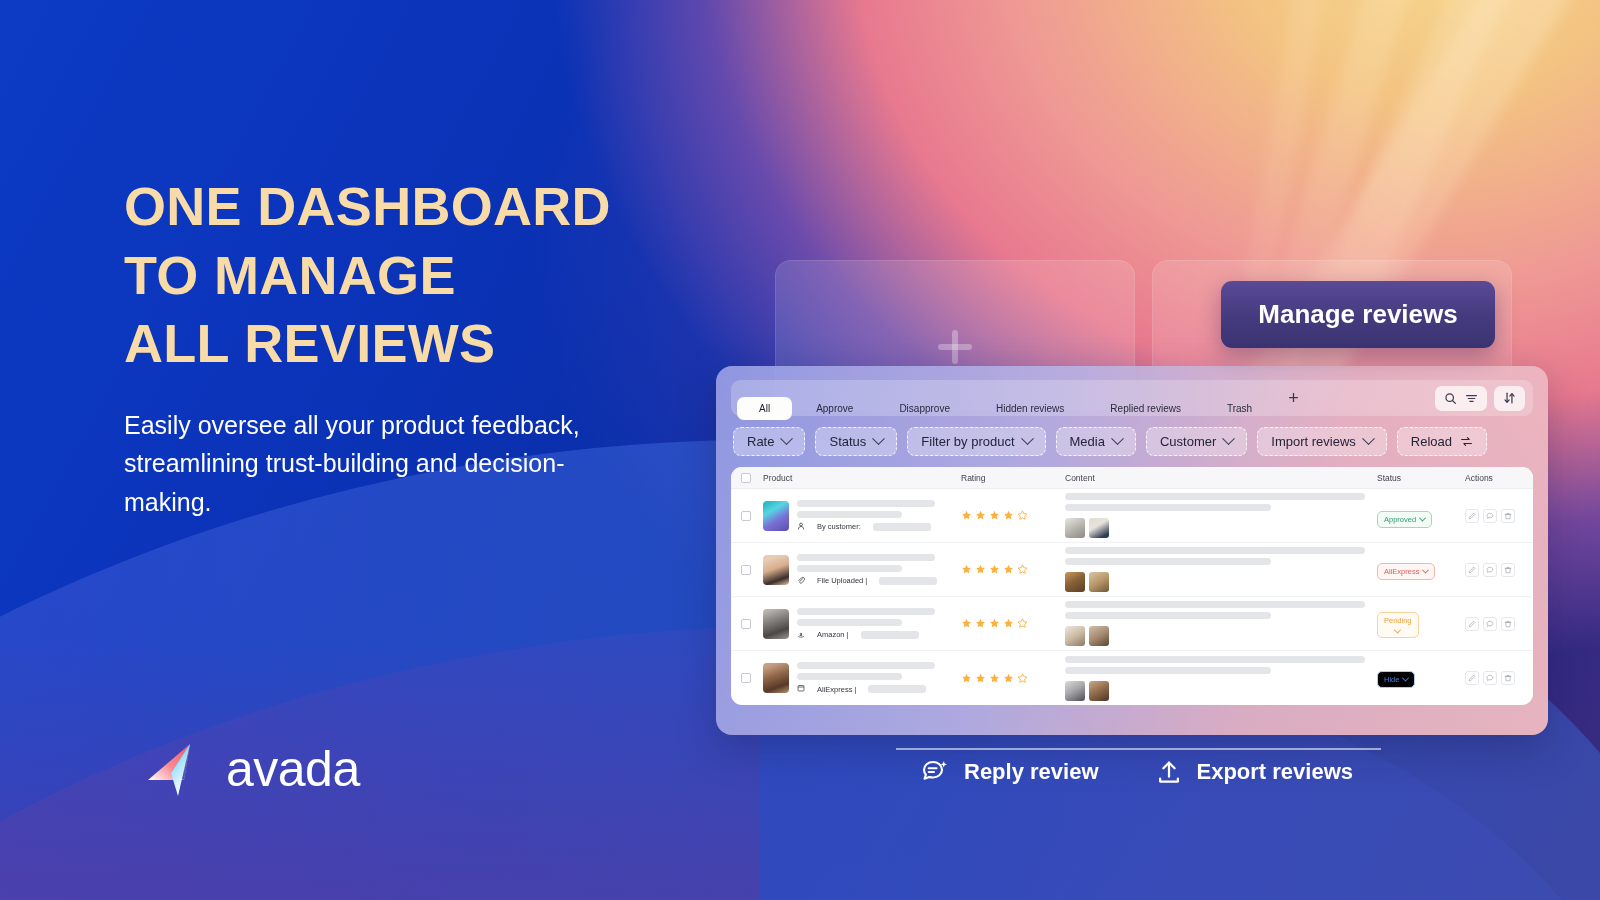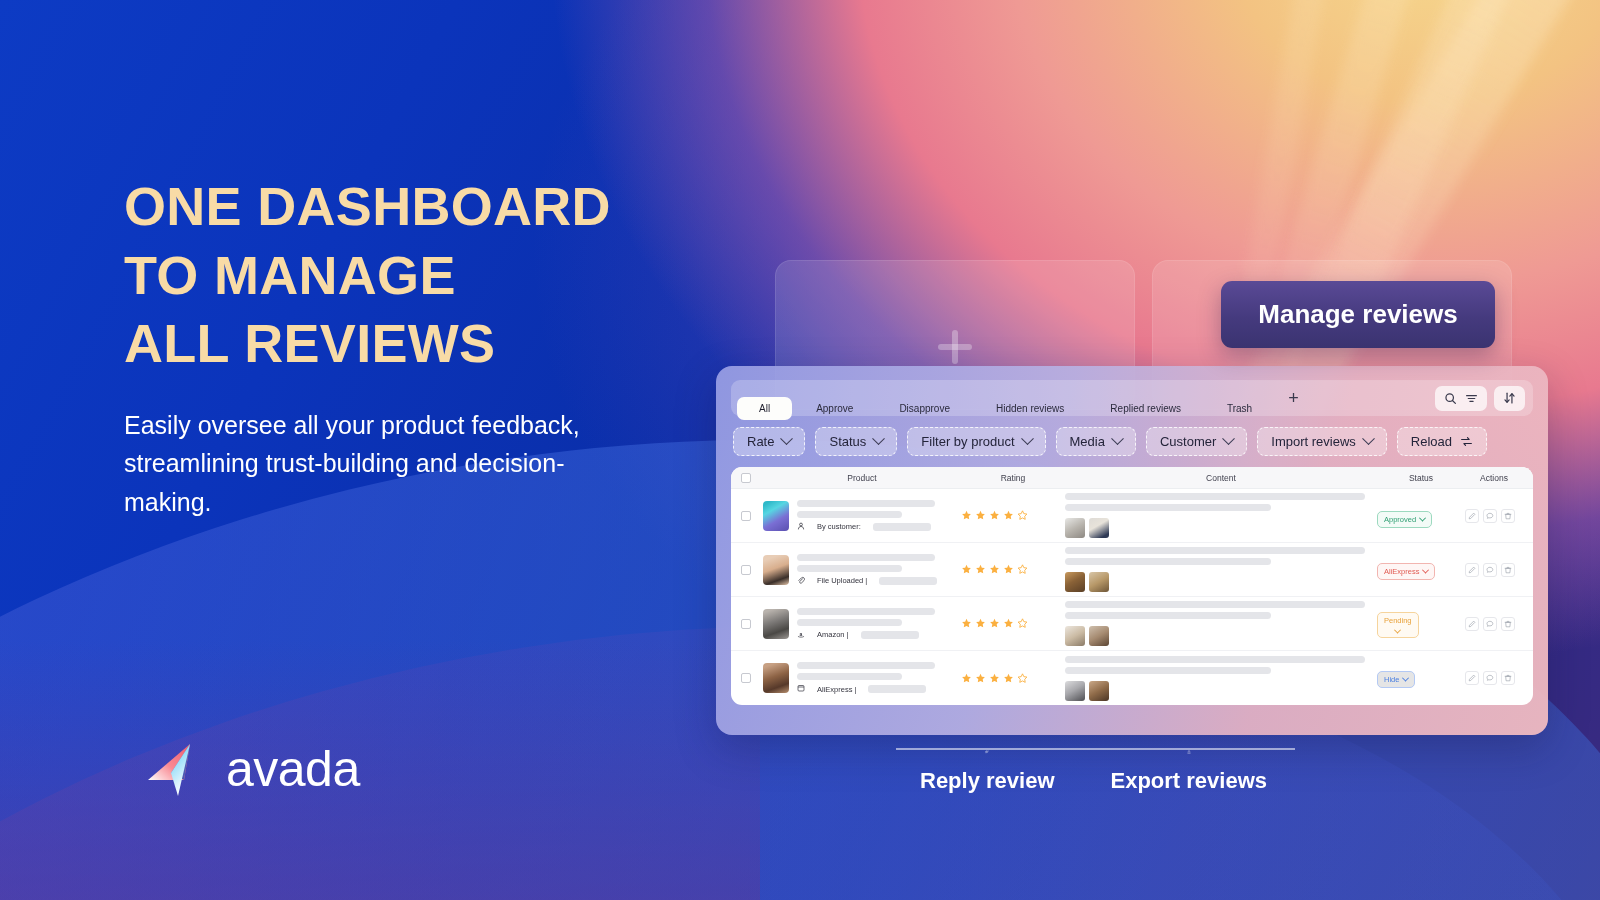--- a/index.html
+++ b/index.html
@@ -128,21 +128,21 @@
   .caret { width:9px; height:9px; border-right:1.6px solid #3d3d55; border-bottom:1.6px solid #3d3d55; transform:rotate(45deg) translate(-2px,-2px); }
 
   
   .table {
     margin-top:11px; background:#fff; border-radius:11px;
     height:238px; overflow:hidden;
   }
   .thead {
     display:flex; align-items:center; height:22px;
     background:#f7f7f9; border-bottom:1px solid #eceef1;
-    font-size:8.5px; color:#42424f; padding:0 10px;text-align:center;
+    font-size:8.5px; color:#42424f; padding:0 10px;
   }
   .cb {
     width:10px; height:10px; border:1px solid #c7c9d0; border-radius:2px; background:#fff; flex:none;
   }
   .c-chk  { width:22px; display:flex; align-items:center; }
   .c-prod { width:198px; }
   .c-rate { width:104px; }
   .c-cont { flex:1; }
   .c-stat { width:88px; }
   .c-act  { width:58px; }
@@ -174,37 +174,36 @@
   .m-g { background:linear-gradient(150deg,#dcdcde,#a8a8ac 45%,#4e4e52); }
   .m-h { background:linear-gradient(150deg,#caa888,#8f6b49 50%,#4a3526); }
 
   .badge {
     display:inline-flex; align-items:center; gap:4px;
     font-size:7.5px; padding:3px 6px; border-radius:5px; border:1px solid;
   }
   .b-approved    { color:#2e9e72; border-color:#9cd9bf; background:#f3fbf7;margin-top:7px; }
   .b-disapproved { color:#e05a52; border-color:#f2b5b0; background:#fef6f5; }
   .b-pending     { color:#e8a23c; border-color:#f6d49c; background:#fffaf2;flex-direction:column; }
-  .b-hide        { color:#4a7fe0; border-color:#b3c9f4; background:#e5e5e5; }
+  .b-hide        { color:#4a7fe0; border-color:#b3c9f4; background:#000000; }
   .bcaret { width:5px; height:5px; border-right:1px solid currentColor; border-bottom:1px solid currentColor; transform:rotate(45deg) translate(-1px,-1px); }
   .acts { display:flex; gap:4px; }
   .abtn {
     width:14px; height:14px; border:1px solid #e6e7eb; border-radius:3px; background:#fff;
     display:flex; align-items:center; justify-content:center;
   }
 
   
   .featbar {
     position:absolute; left:896px; top:748px; display:flex; z-index:8;
   }
   .feat {
     display:flex; align-items:center; gap:14px;
     padding:0 28px; height:46px; color:#fff; font-size:22px; font-weight:bold;
     border-top:2px solid rgba(255,255,255,0.55);
-    flex-direction:column;
   }
   .feat:first-child { padding-left:24px; }
 </style>
 </head>
 <body>
 
 <div class="bg">
   <div class="bg-base"></div>
   <div class="ray ray1"></div>
   <div class="ray ray2"></div>

